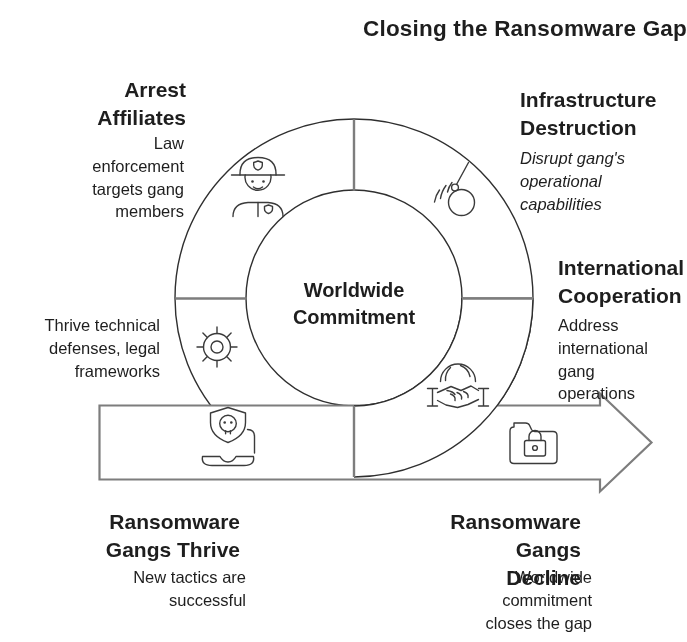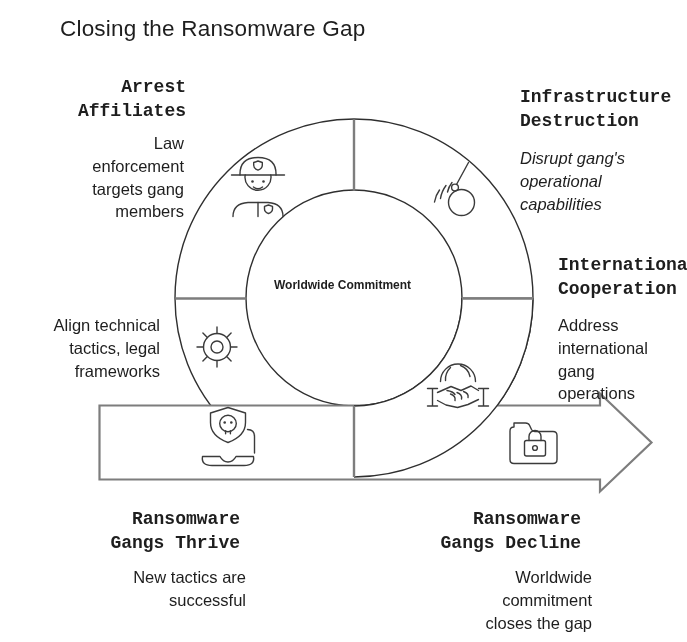--- a/index.html
+++ b/index.html
@@ -2,34 +2,34 @@
 <html><head>
 <meta charset="utf-8">
 <style>
   html,body{margin:0;padding:0;background:#ffffff;}
   .canvas{
     position:relative;width:687px;height:642px;background:#ffffff;overflow:hidden;
     font-family:"Liberation Sans","DejaVu Sans",sans-serif;color:#1e1e1e;
   }
   .canvas svg{position:absolute;left:0;top:0;}
   .t{position:absolute;}
-  .main-title{left:60px;right:0;top:16px;text-align:left;font-size:22.5px;font-weight:400;letter-spacing:.2px;}
-  .h{font-weight:700;font-size:18px;line-height:1.33;font-family:Liberation Mono, monospace;}
+  .main-title{left:60px;right:0;top:16px;text-align:right;font-size:22.5px;font-weight:700;letter-spacing:.2px;}
+  .h{font-weight:700;font-size:21px;line-height:1.33;}
   .d{font-size:16.5px;line-height:1.38;}
   .ra{text-align:right;}
   .ca{text-align:right;}
   .arrest-title  {left:40px;  width:146px; top:76px;}
   .arrest-desc   {left:66px;  width:118px; top:132px;}
   .infra-title   {left:520px; width:156px; top:86px;}
   .infra-desc    {left:520px; width:130px; top:147px;font-style:italic;}
   .intl-title    {left:558px; width:134px; top:254px;}
   .intl-desc     {left:558px; width:104px; top:314px;}
   .close-title   {left:18px;  width:142px; top:281px;}
   .close-desc    {left:38px;  width:122px; top:314px;}
-  .center-label  {left:274px; width:160px; top:277px; text-align:left;font-weight:700;font-size:12px;line-height:1.35;}
+  .center-label  {left:274px; width:160px; top:277px; text-align:center;font-weight:700;font-size:20px;line-height:1.35;}
   .thrive-title  {left:95px;  width:145px; top:508px;}
   .thrive-desc   {left:90px;  width:156px; top:566px;}
   .decline-title {left:436px; width:145px; top:508px;}
   .decline-desc  {left:472px; width:120px; top:566px;}
 </style>
 </head>
 <body>
 
 <div class="canvas">
 
@@ -122,21 +122,21 @@
 
   <div class="t h ra arrest-title">Arrest Affiliates</div>
   <div class="t d ra arrest-desc">Law enforcement targets gang members</div>
 
   <div class="t h infra-title">Infrastructure Destruction</div>
   <div class="t d infra-desc">Disrupt gang's operational capabilities</div>
 
   <div class="t h intl-title">International Cooperation</div>
   <div class="t d intl-desc">Address international gang operations</div>
 
-  <div class="t d ra close-desc">Align technical tactics, legal frameworks</div>
+  <div class="t d ra close-desc">Thrive technical defenses, legal frameworks</div>
 
   <div class="t center-label">Worldwide Commitment</div>
 
   <div class="t h ca thrive-title">Ransomware Gangs Thrive</div>
   <div class="t d ca thrive-desc">New tactics are successful</div>
 
   <div class="t h ca decline-title">Ransomware Gangs Decline</div>
   <div class="t d ca decline-desc">Worldwide commitment closes the gap</div>
 
 </div>

